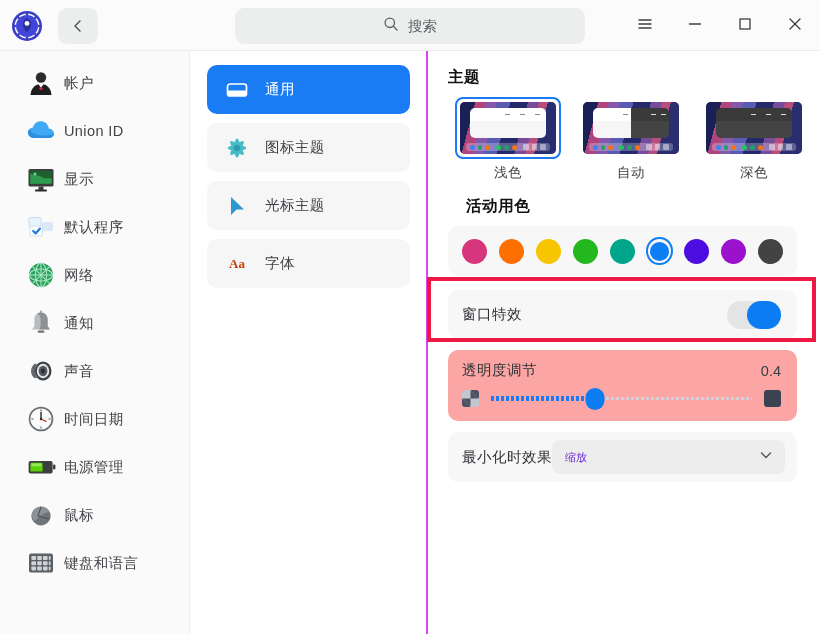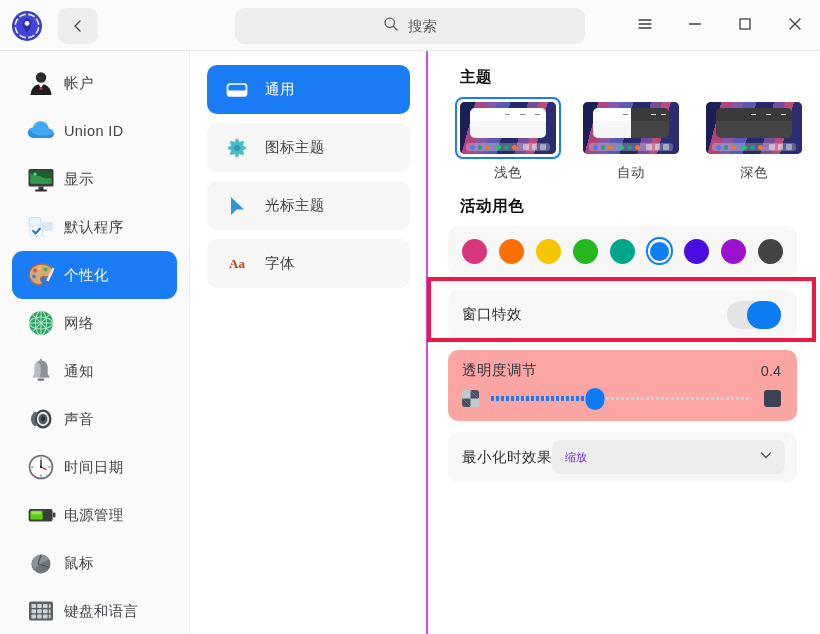--- a/index.html
+++ b/index.html
@@ -111,21 +111,21 @@
   .content {
     position: absolute; left: 429px; top: 51px;
     width: 391px; height: 583px;
     background: #ffffff;
     padding: 16px 23px 0 10px;
     overflow: hidden;
   }
   .sec-title {
     font-size: 15.5px; font-weight: bold; color: #121212;
     letter-spacing: .6px;
-    margin-bottom: 9px; margin-left: 21px;
+    margin-bottom: 9px; margin-left: 9px;
   }
 
   
   .themes { display: flex; gap: 17px; margin-left: 16px; }
   .theme-opt { width: 106px; cursor: pointer; }
   .theme-frame {
     width: 106px; height: 62px; border-radius: 8px;
     padding: 3px; background: transparent;
     border: 2px solid transparent;
   }
@@ -423,35 +423,20 @@
         <svg width="30" height="30" viewBox="0 0 30 30">
           <rect x="3" y="5.5" width="12" height="9" rx="1.6" fill="#e9f3fc" stroke="#c7dcee" stroke-width="1"></rect>
           <rect x="16" y="10" width="11" height="9" rx="1.6" fill="#dbe9f6"></rect>
           <rect x="4" y="14" width="12.5" height="10" rx="1.8" fill="#ffffff" stroke="#cfe0ef" stroke-width="1.1"></rect>
           <path d="M7.2 19 L9.6 21.4 L14 16.6" fill="none" stroke="#1f7bd6" stroke-width="2.2" stroke-linecap="round" stroke-linejoin="round"></path>
         </svg>
       </span>
       <span class="lb">默认程序</span>
     </div>
 
-    <div class="nav-item selected">
-      <span class="ic">
-        <svg width="30" height="30" viewBox="0 0 30 30">
-          <path d="M15 3.4 C8.1 3.4 2.6 8.4 2.6 14.8 C2.6 21 7.5 25.4 13.3 25.4 C15.6 25.4 16.5 24.1 16.5 22.9 C16.5 21.3 15.2 20.9 15.2 19.5 C15.2 18.3 16.2 17.5 17.6 17.5 L20 17.5 C24.2 17.5 27.4 14.8 27.4 11.2 C27.4 6.6 22 3.4 15 3.4 Z" fill="#b06a3c"></path>
-          <path d="M15 4.8 C9 4.8 4 9 4 14.6 C4 20 8.2 24 13.3 24 C14.9 24 15.3 23.4 15.3 22.8 C15.3 21.6 13.9 21 13.9 19.3 C13.9 17.3 15.4 16.1 17.6 16.1 L20 16.1 C23.4 16.1 26 14 26 11.2 C26 7.6 21.3 4.8 15 4.8 Z" fill="#d8a978"></path>
-          <circle cx="9" cy="10.6" r="2" fill="#e34b58"></circle>
-          <circle cx="8" cy="16.4" r="2" fill="#3b7fe0"></circle>
-          <circle cx="13.6" cy="8.2" r="2" fill="#f2c230"></circle>
-          <circle cx="19.4" cy="9.4" r="2" fill="#4caf50"></circle>
-          <path d="M20 20.5 L26.5 7.5 L28.6 8.6 L22.6 21.8 Z" fill="#e8e8e8"></path>
-          <path d="M20 20.5 L22.6 21.8 L20.6 24.4 Z" fill="#d4384d"></path>
-        </svg>
-      </span>
-      <span class="lb">个性化</span>
-    </div>
 
     <div class="nav-item">
       <span class="ic">
         <svg width="30" height="30" viewBox="0 0 30 30">
           <circle cx="15" cy="15" r="12" fill="#2da05e"></circle>
           <g fill="none" stroke="#a8e8c2" stroke-width="1.1">
             <ellipse cx="15" cy="15" rx="5.6" ry="12"></ellipse>
             <ellipse cx="15" cy="15" rx="11.5" ry="6"></ellipse>
             <line x1="3" y1="15" x2="27" y2="15"></line>
             <line x1="15" y1="3" x2="15" y2="27"></line>
@@ -701,21 +686,21 @@
                 <span class="sq"></span>
                 <span class="sq"></span>
             </div>
           </div>
         </div>
         <div class="theme-label">深色</div>
       </div>
     </div>
 
     <div class="accent-wrap">
-      <div class="sec-title" style="margin-left:12px">活动用色</div>
+      <div class="sec-title" style="margin-left:18px">活动用色</div>
       <div class="accent-row">
         <div class="swatch-holder">
             <span class="swatch" style="background:#d8367c"></span>
           </div>
         <div class="swatch-holder">
             <span class="swatch" style="background:#fd6f01"></span>
           </div>
         <div class="swatch-holder">
             <span class="swatch" style="background:#f7c501"></span>
           </div>

